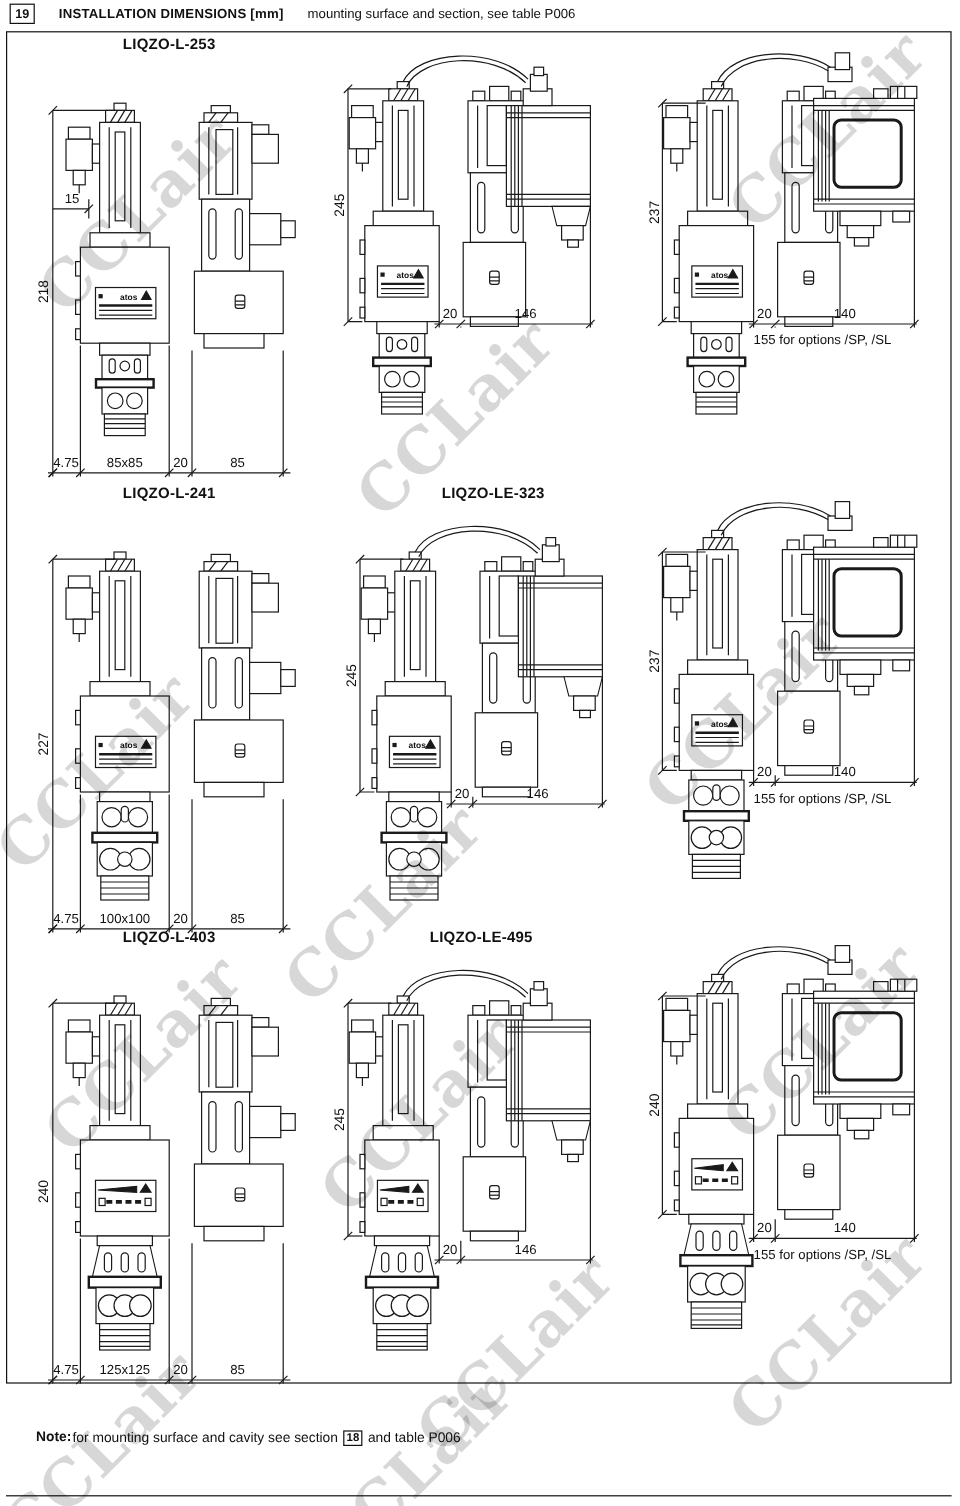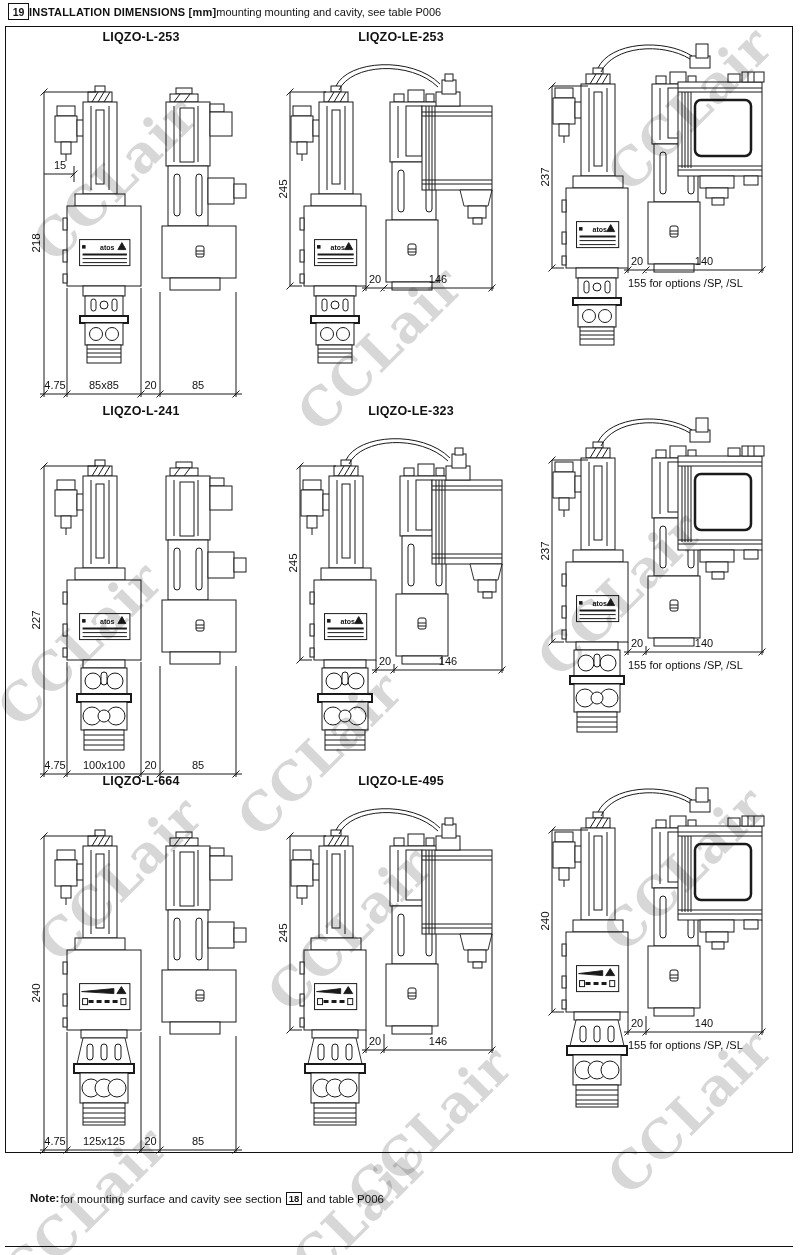--- a/index.html
+++ b/index.html
@@ -1,18 +1,18 @@
 <!DOCTYPE html>
 <html><head>
 <meta charset="utf-8">
 <style>
   html,body{margin:0;padding:0;background:#fff;}
   .page{position:relative;width:800px;height:1255px;background:#fff;overflow:hidden;
         font-family:"Liberation Sans",sans-serif;color:#111;}
-  .header{position:absolute;left:8px;top:3px;display:flex;align-items:center;gap:0;}
+  .header{position:absolute;left:8px;top:3px;display:flex;align-items:center;gap:20px;}
   .secnum{display:inline-flex;border:1.5px solid #111;min-width:17px;height:15px;align-items:center;
           justify-content:center;font-weight:bold;font-size:10.5px;padding:0 1px;}
   .h-title{font-weight:bold;font-size:11px;letter-spacing:.2px;}
   .h-sub{font-size:11px;}
   .frame{position:absolute;left:5px;top:26px;width:788px;height:1127px;border:1.5px solid #111;box-sizing:border-box;}
   #cells{position:absolute;left:0;top:0;width:656px;height:1255px;}
   .cell{position:absolute;}
   .cell-title{text-align:center;font-weight:bold;font-size:12.5px;height:18px;letter-spacing:.2px;}
   .note{position:absolute;left:30px;top:1192px;display:flex;gap:1px;font-size:11.5px;}
   .note-label{font-weight:bold;}
@@ -25,21 +25,21 @@
       font-family:"DejaVu Serif",serif;opacity:.5;transform:rotate(-45deg);letter-spacing:1px;
       mix-blend-mode:multiply;line-height:1;}
 </style>
 </head>
 <body>
 
 <div class="page">
   <div class="header">
     <span class="secnum">19</span>
     <span class="h-title">INSTALLATION DIMENSIONS [mm]</span>
-    <span class="h-sub">mounting mounting and cavity, see table P006</span>
+    <span class="h-sub">mounting surface and section, see table P006</span>
   </div>
 
   <div class="frame"></div>
   <div id="cells">
       <div class="cell" style="left: 10px; top: 30px; width: 262px;"><div class="cell-title">LIQZO-L-253</div><svg viewBox="0 0 262 364" width="262" height="364">
           <rect x="47" y="58" width="18" height="10" fill="#fff" stroke="#1a1a1a" stroke-width="1" rx="0"></rect>
           <rect x="45" y="68" width="22" height="26" fill="#fff" stroke="#1a1a1a" stroke-width="1" rx="0"></rect>
           <rect x="51" y="94" width="10" height="12" fill="#fff" stroke="#1a1a1a" stroke-width="1" rx="0"></rect>
           <line x1="56" y1="106" x2="56" y2="113" stroke="#1a1a1a" stroke-width="1"></line>
           <rect x="67" y="72" width="8" height="16" fill="#fff" stroke="#1a1a1a" stroke-width="1" rx="0"></rect>
@@ -114,21 +114,21 @@
           <line x1="222.5" y1="349.5" x2="229.5" y2="342.5" stroke="#1a1a1a" stroke-width="1"></line>
           <line x1="57" y1="240" x2="57" y2="349" stroke="#1a1a1a" stroke-width="1"></line>
           <line x1="131" y1="240" x2="131" y2="349" stroke="#1a1a1a" stroke-width="1"></line>
           <line x1="150" y1="244" x2="150" y2="349" stroke="#1a1a1a" stroke-width="1"></line>
           <line x1="226" y1="244" x2="226" y2="349" stroke="#1a1a1a" stroke-width="1"></line>
           <text x="45" y="341" fill="#111" font-size="11" text-anchor="middle">4.75</text>
           <text x="94" y="341" fill="#111" font-size="11" text-anchor="middle">85x85</text>
           <text x="140.5" y="341" fill="#111" font-size="11" text-anchor="middle">20</text>
           <text x="188" y="341" fill="#111" font-size="11" text-anchor="middle">85</text>
         </svg></div>
-      <div class="cell" style="left: 270px; top: 30px; width: 262px;"><div class="cell-title">LIQZO-LE-253</div><svg viewBox="0 0 262 364" width="262" height="364">
+      <div class="cell" style="left: 270px; top: 30px; width: 262px;"><svg viewBox="0 0 262 364" width="262" height="364">
           <rect x="23" y="58" width="18" height="10" fill="#fff" stroke="#1a1a1a" stroke-width="1" rx="0"></rect>
           <rect x="21" y="68" width="22" height="26" fill="#fff" stroke="#1a1a1a" stroke-width="1" rx="0"></rect>
           <rect x="27" y="94" width="10" height="12" fill="#fff" stroke="#1a1a1a" stroke-width="1" rx="0"></rect>
           <line x1="32" y1="106" x2="32" y2="113" stroke="#1a1a1a" stroke-width="1"></line>
           <rect x="43" y="72" width="8" height="16" fill="#fff" stroke="#1a1a1a" stroke-width="1" rx="0"></rect>
           <rect x="61" y="38" width="10" height="6" fill="#fff" stroke="#1a1a1a" stroke-width="1" rx="0"></rect>
           <rect x="54" y="44" width="24" height="10" fill="#fff" stroke="#1a1a1a" stroke-width="1" rx="0"></rect>
           <line x1="58" y1="54" x2="64" y2="44" stroke="#1a1a1a" stroke-width="1"></line>
           <line x1="64" y1="54" x2="70" y2="44" stroke="#1a1a1a" stroke-width="1"></line>
           <line x1="70" y1="54" x2="76" y2="44" stroke="#1a1a1a" stroke-width="1"></line>
@@ -561,21 +561,21 @@
           <line x1="92.5" y1="251.5" x2="99.5" y2="244.5" stroke="#1a1a1a" stroke-width="1"></line>
           <line x1="110.5" y1="251.5" x2="117.5" y2="244.5" stroke="#1a1a1a" stroke-width="1"></line>
           <line x1="226.5" y1="251.5" x2="233.5" y2="244.5" stroke="#1a1a1a" stroke-width="1"></line>
           <line x1="96" y1="238" x2="96" y2="251" stroke="#1a1a1a" stroke-width="1"></line>
           <line x1="114" y1="242" x2="114" y2="251" stroke="#1a1a1a" stroke-width="1"></line>
           <line x1="230" y1="146" x2="230" y2="251" stroke="#1a1a1a" stroke-width="1"></line>
           <text x="105" y="243" fill="#111" font-size="11" text-anchor="middle">20</text>
           <text x="172" y="243" fill="#111" font-size="11" text-anchor="middle">140</text>
           <text x="96" y="265" fill="#111" font-size="11" text-anchor="start">155 for options /SP, /SL</text>
         </svg></div>
-      <div class="cell" style="left: 10px; top: 774px; width: 262px;"><div class="cell-title">LIQZO-L-664</div><svg viewBox="0 0 262 364" width="262" height="364">
+      <div class="cell" style="left: 10px; top: 774px; width: 262px;"><div class="cell-title">LIQZO-L-403</div><svg viewBox="0 0 262 364" width="262" height="364">
           <rect x="47" y="58" width="18" height="10" fill="#fff" stroke="#1a1a1a" stroke-width="1" rx="0"></rect>
           <rect x="45" y="68" width="22" height="26" fill="#fff" stroke="#1a1a1a" stroke-width="1" rx="0"></rect>
           <rect x="51" y="94" width="10" height="12" fill="#fff" stroke="#1a1a1a" stroke-width="1" rx="0"></rect>
           <line x1="56" y1="106" x2="56" y2="113" stroke="#1a1a1a" stroke-width="1"></line>
           <rect x="67" y="72" width="8" height="16" fill="#fff" stroke="#1a1a1a" stroke-width="1" rx="0"></rect>
           <rect x="85" y="38" width="10" height="6" fill="#fff" stroke="#1a1a1a" stroke-width="1" rx="0"></rect>
           <rect x="78" y="44" width="24" height="10" fill="#fff" stroke="#1a1a1a" stroke-width="1" rx="0"></rect>
           <line x1="82" y1="54" x2="88" y2="44" stroke="#1a1a1a" stroke-width="1"></line>
           <line x1="88" y1="54" x2="94" y2="44" stroke="#1a1a1a" stroke-width="1"></line>
           <line x1="94" y1="54" x2="100" y2="44" stroke="#1a1a1a" stroke-width="1"></line>

